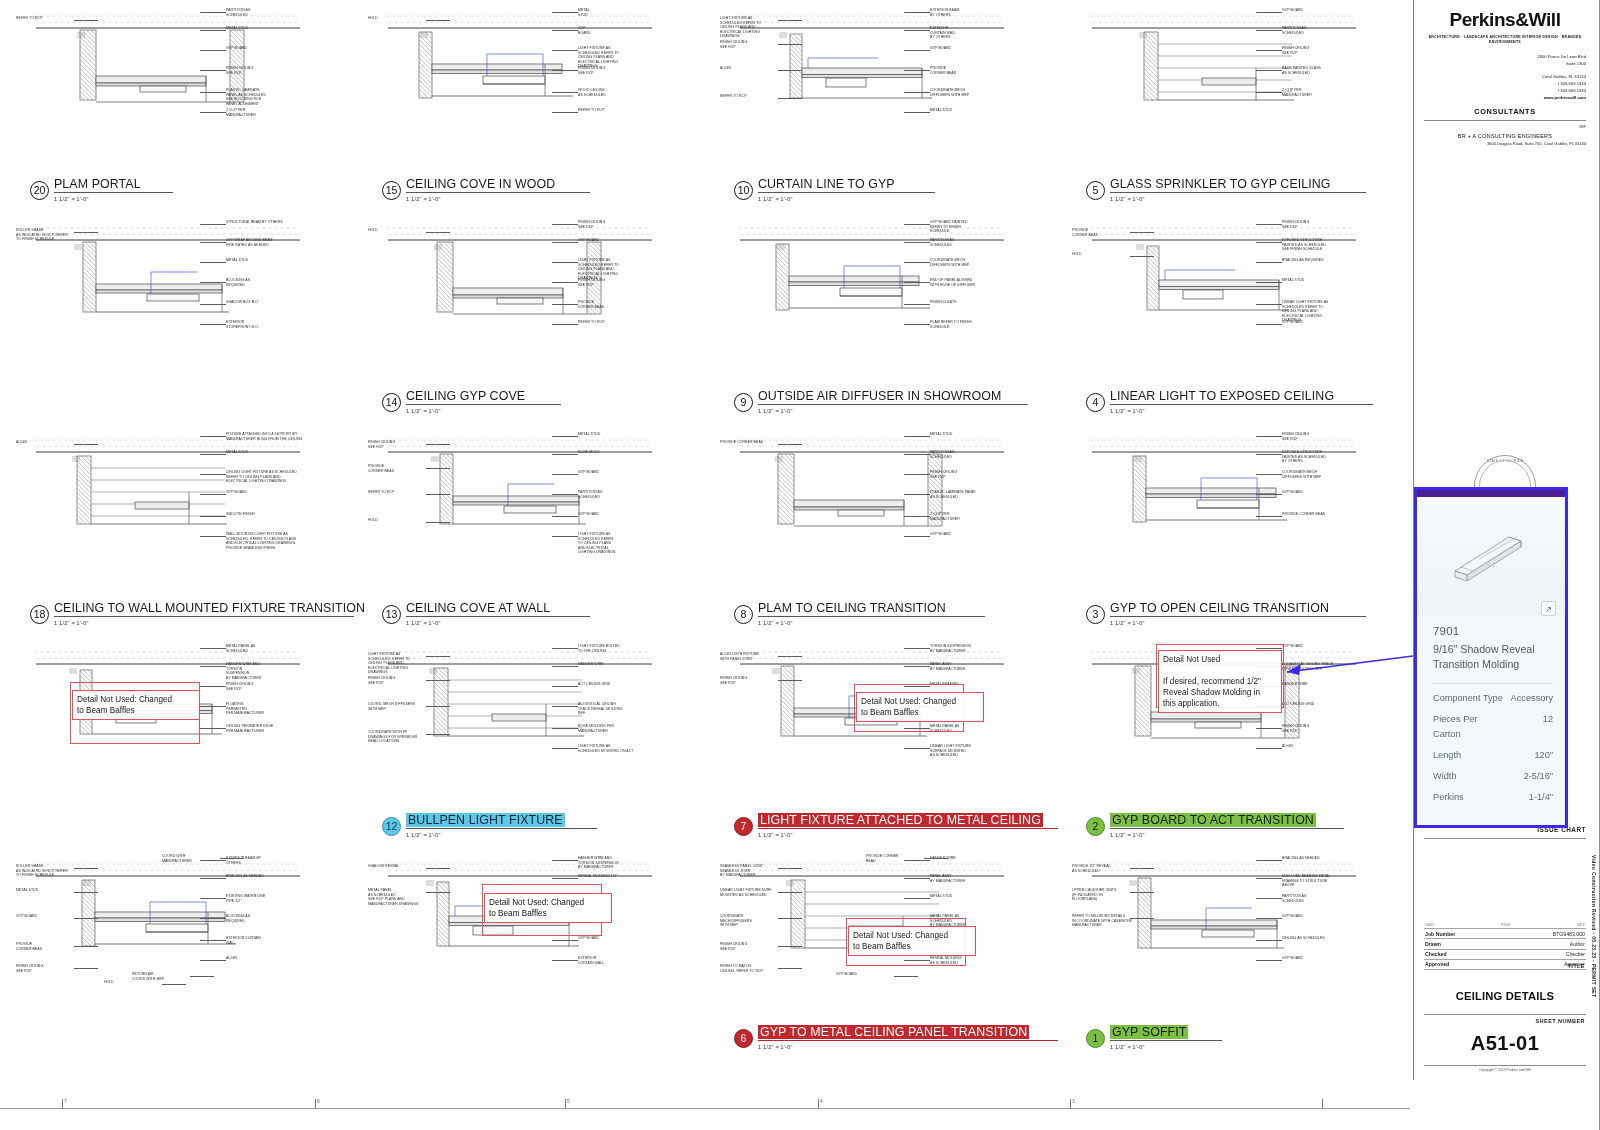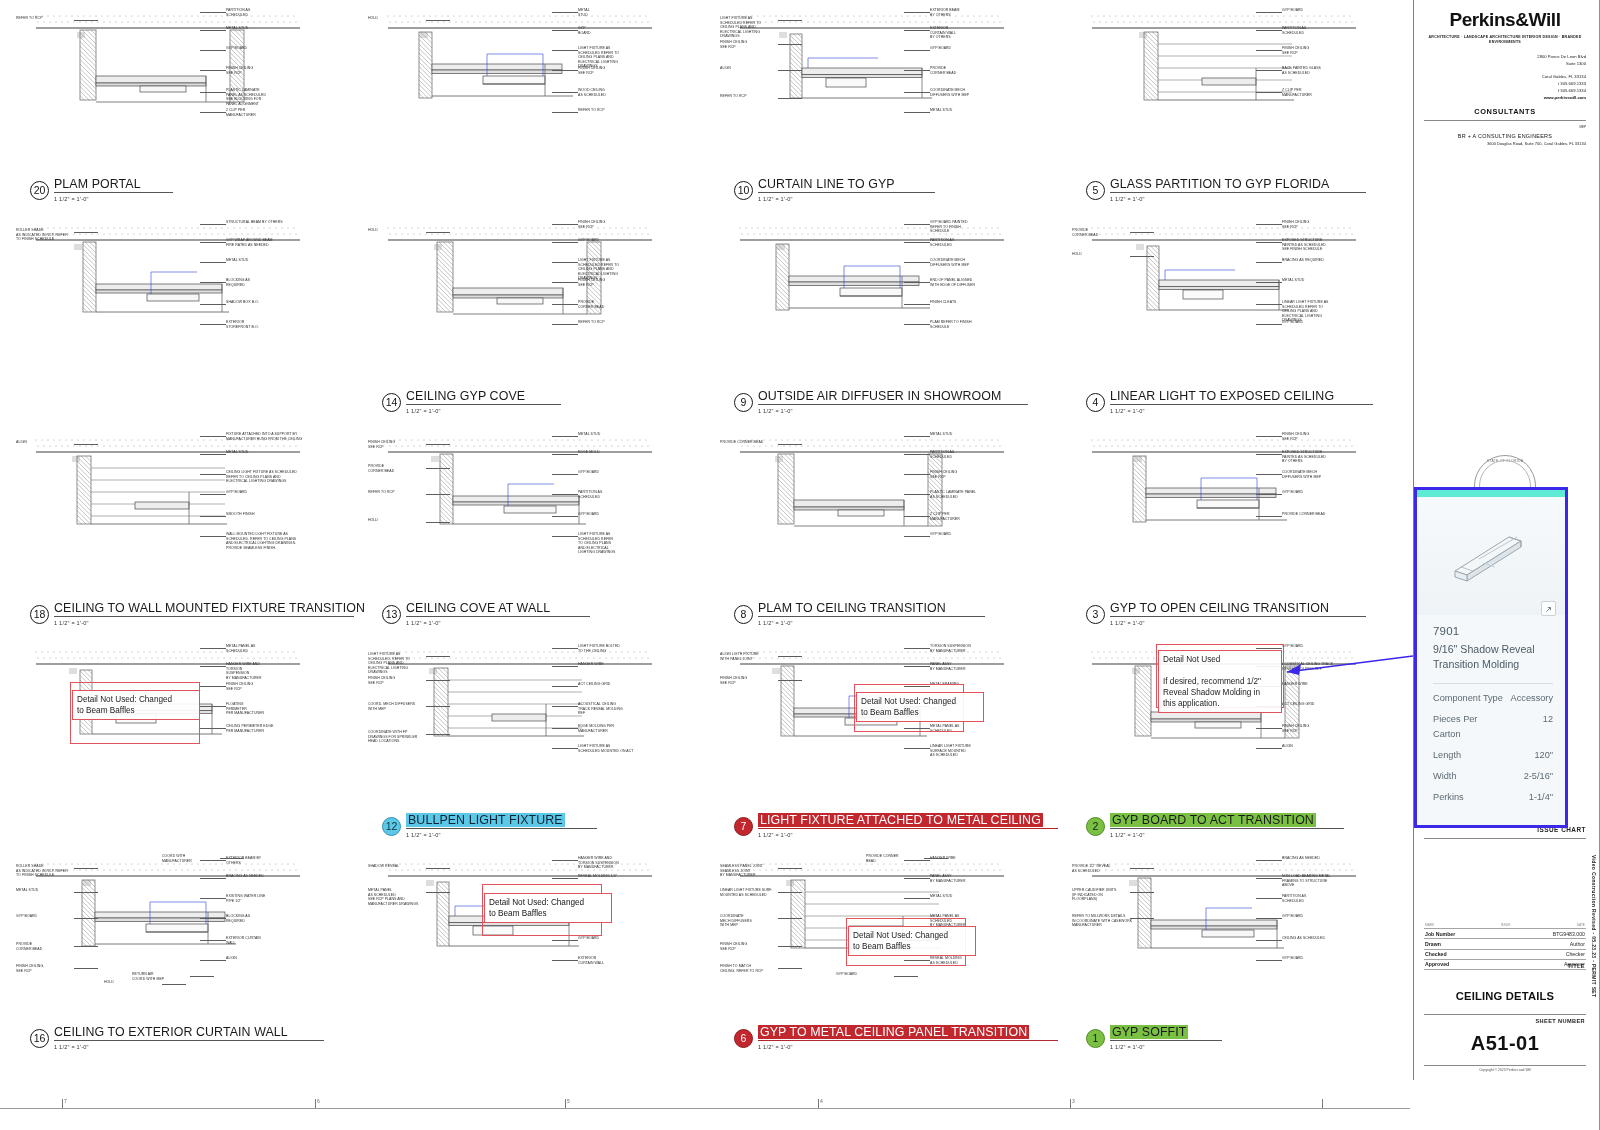--- a/index.html
+++ b/index.html
@@ -175,21 +175,21 @@
     white-space:nowrap;
   }
 
   
   .outer-right { position:absolute; right:0; top:0; bottom:0; width:1px; background:#8f8f8f; }
 
   
   #prodcard {
     position:absolute; left:1414px; top:487px; width:154px; height:341px;
     border:3px solid #3b28e8;
-    background:#5eead4;
+    background:#4c1d95;
     overflow:hidden;
   }
   .pc-inner { position:absolute; inset:7px 0 0 0; background:#f4f8fb; }
   .pc-imgbox {
     position:absolute; left:0; right:0; top:0; height:118px;
     background:linear-gradient(180deg,#f7fafc 0%,#eef3f7 100%);
   }
   .pc-expand {
     position:absolute; right:9px; top:104px;
     width:15px; height:15px; border:1px solid #c9d2d9; border-radius:2px;
@@ -510,20 +510,26 @@
             <line x1="63" y1="30" x2="63" y2="36" stroke="#7a7a7a" stroke-width="0.5"></line>
           </svg><div class="note" style="left: 214px; top: 6px; max-width: 120px;">METAL
 STUD</div><div class="leader" style="left: 188px; top: 10px; width: 26px;"></div><div class="note" style="left: 214px; top: 24px; max-width: 120px;">GYP
 BOARD</div><div class="leader" style="left: 188px; top: 28px; width: 26px;"></div><div class="note" style="left: 214px; top: 44px; max-width: 120px;">LIGHT FIXTURE AS
 SCHEDULED REFER TO
 CEILING PLANS AND
 ELECTRICAL LIGHTING
 DRAWINGS</div><div class="leader" style="left: 188px; top: 48px; width: 26px;"></div><div class="note" style="left: 214px; top: 64px; max-width: 120px;">FINISH CEILING
 SEE RCP</div><div class="leader" style="left: 188px; top: 68px; width: 26px;"></div><div class="note" style="left: 214px; top: 86px; max-width: 120px;">WOOD CEILING
 AS SCHEDULED</div><div class="leader" style="left: 188px; top: 90px; width: 26px;"></div><div class="note" style="left: 214px; top: 106px; max-width: 120px;">REFER TO RCP</div><div class="leader" style="left: 188px; top: 110px; width: 26px;"></div><div class="note" style="left: 4px; top: 14px; max-width: 70px;">HOLD</div><div class="leader" style="left: 62px; top: 18px; width: 24px;"></div></div>
+        <div class="det-title">
+          <div class="bubble">15</div>
+          <div class="t-name">CEILING COVE IN WOOD</div>
+          <div class="t-scale">1 1/2" = 1'-0"</div>
+          <div class="t-rule" style="width: 184px;"></div>
+        </div>
       </div>
       <div class="detail" style="left: 716px; top: 2px; width: 344px; height: 206px;">
         <div class="det-canvas"><svg width="344" height="176">
             <line x1="24" y1="26" x2="288" y2="26" stroke="#3c3c3c" stroke-width="1"></line>
             <circle cx="24" cy="14" r="0.55" fill="#9a9a9a"></circle>
             <circle cx="26" cy="20" r="0.55" fill="#9a9a9a"></circle>
             <circle cx="30" cy="14" r="0.55" fill="#9a9a9a"></circle>
             <circle cx="32" cy="20" r="0.55" fill="#9a9a9a"></circle>
             <circle cx="36" cy="14" r="0.55" fill="#9a9a9a"></circle>
             <circle cx="38" cy="20" r="0.55" fill="#9a9a9a"></circle>
@@ -779,21 +785,21 @@
             <line x1="74" y1="30" x2="74" y2="36" stroke="#7a7a7a" stroke-width="0.5"></line>
             <line x1="76" y1="30" x2="76" y2="36" stroke="#7a7a7a" stroke-width="0.5"></line>
             <line x1="78" y1="30" x2="78" y2="36" stroke="#7a7a7a" stroke-width="0.5"></line>
           </svg><div class="note" style="left: 214px; top: 6px; max-width: 120px;">GYP BOARD</div><div class="leader" style="left: 188px; top: 10px; width: 26px;"></div><div class="note" style="left: 214px; top: 24px; max-width: 120px;">PARTITION AS
 SCHEDULED</div><div class="leader" style="left: 188px; top: 28px; width: 26px;"></div><div class="note" style="left: 214px; top: 44px; max-width: 120px;">FINISH CEILING
 SEE RCP</div><div class="leader" style="left: 188px; top: 48px; width: 26px;"></div><div class="note" style="left: 214px; top: 64px; max-width: 120px;">BACK PAINTED GLASS
 AS SCHEDULED</div><div class="leader" style="left: 188px; top: 68px; width: 26px;"></div><div class="note" style="left: 214px; top: 86px; max-width: 120px;">Z CLIP PER
 MANUFACTURER</div><div class="leader" style="left: 188px; top: 90px; width: 26px;"></div></div>
         <div class="det-title">
           <div class="bubble">5</div>
-          <div class="t-name">GLASS PARTITION TO GYP FLORIDA</div>
+          <div class="t-name">GLASS SPRINKLER TO GYP CEILING</div>
           <div class="t-scale">1 1/2" = 1'-0"</div>
           <div class="t-rule" style="width: 256px;"></div>
         </div>
       </div>
       <div class="detail" style="left: 12px; top: 214px; width: 344px; height: 206px;">
         <div class="det-canvas"><svg width="344" height="176">
             <line x1="24" y1="26" x2="288" y2="26" stroke="#3c3c3c" stroke-width="1"></line>
             <circle cx="24" cy="14" r="0.55" fill="#9a9a9a"></circle>
             <circle cx="26" cy="20" r="0.55" fill="#9a9a9a"></circle>
             <circle cx="30" cy="14" r="0.55" fill="#9a9a9a"></circle>
@@ -2604,26 +2610,20 @@
 OTHERS</div><div class="leader" style="left: 188px; top: 10px; width: 26px;"></div><div class="note" style="left: 214px; top: 24px; max-width: 120px;">BRACING AS NEEDED</div><div class="leader" style="left: 188px; top: 28px; width: 26px;"></div><div class="note" style="left: 214px; top: 44px; max-width: 120px;">EXISTING WATER LINE
 PIPE 1/2"</div><div class="leader" style="left: 188px; top: 48px; width: 26px;"></div><div class="note" style="left: 214px; top: 64px; max-width: 120px;">BLOCKING AS
 REQUIRED</div><div class="leader" style="left: 188px; top: 68px; width: 26px;"></div><div class="note" style="left: 214px; top: 86px; max-width: 120px;">EXTERIOR CURTAIN
 WALL</div><div class="leader" style="left: 188px; top: 90px; width: 26px;"></div><div class="note" style="left: 214px; top: 106px; max-width: 120px;">ALIGN</div><div class="leader" style="left: 188px; top: 110px; width: 26px;"></div><div class="note" style="left: 4px; top: 14px; max-width: 70px;">ROLLER SHADE
 AS INDICATED IN RCP. REFER
 TO FINISH SCHEDULE</div><div class="leader" style="left: 62px; top: 18px; width: 24px;"></div><div class="note" style="left: 4px; top: 38px; max-width: 70px;">METAL STUD</div><div class="leader" style="left: 62px; top: 42px; width: 24px;"></div><div class="note" style="left: 4px; top: 64px; max-width: 70px;">GYP BOARD</div><div class="leader" style="left: 62px; top: 68px; width: 24px;"></div><div class="note" style="left: 4px; top: 92px; max-width: 70px;">PROVIDE
 CORNER BEAD</div><div class="leader" style="left: 62px; top: 96px; width: 24px;"></div><div class="note" style="left: 4px; top: 114px; max-width: 70px;">FINISH CEILING,
 SEE RCP</div><div class="leader" style="left: 62px; top: 118px; width: 24px;"></div><div class="note" style="left: 120px; top: 122px; max-width: 70px;">RETURN AIR
 COORD WITH MEP</div><div class="leader" style="left: 178px; top: 126px; width: 24px;"></div><div class="note" style="left: 150px; top: 4px; max-width: 70px;">COORD WITH
 MANUFACTURER</div><div class="leader" style="left: 208px; top: 8px; width: 24px;"></div><div class="note" style="left: 92px; top: 130px; max-width: 70px;">HOLD</div><div class="leader" style="left: 150px; top: 134px; width: 24px;"></div></div>
-        <div class="det-title">
-          <div class="bubble">16</div>
-          <div class="t-name">CEILING TO EXTERIOR CURTAIN WALL</div>
-          <div class="t-scale">1 1/2" = 1'-0"</div>
-          <div class="t-rule" style="width: 270.4px;"></div>
-        </div>
       </div>
       <div class="detail" style="left: 364px; top: 850px; width: 344px; height: 206px;">
         <div class="det-canvas"><svg width="344" height="176">
             <line x1="24" y1="26" x2="288" y2="26" stroke="#3c3c3c" stroke-width="1"></line>
             <circle cx="24" cy="14" r="0.55" fill="#9a9a9a"></circle>
             <circle cx="26" cy="20" r="0.55" fill="#9a9a9a"></circle>
             <circle cx="30" cy="14" r="0.55" fill="#9a9a9a"></circle>
             <circle cx="32" cy="20" r="0.55" fill="#9a9a9a"></circle>
             <circle cx="36" cy="14" r="0.55" fill="#9a9a9a"></circle>
             <circle cx="38" cy="20" r="0.55" fill="#9a9a9a"></circle>

